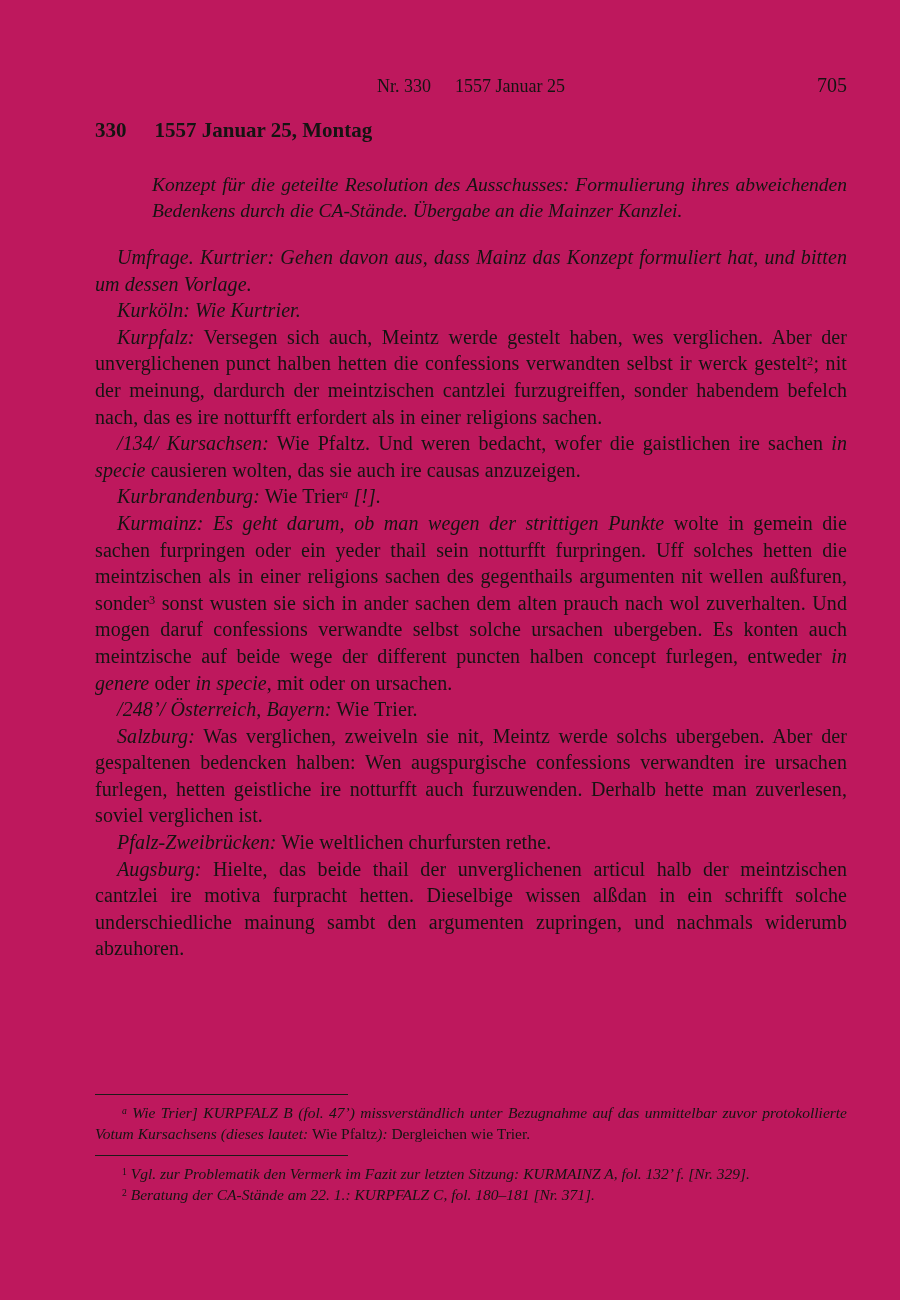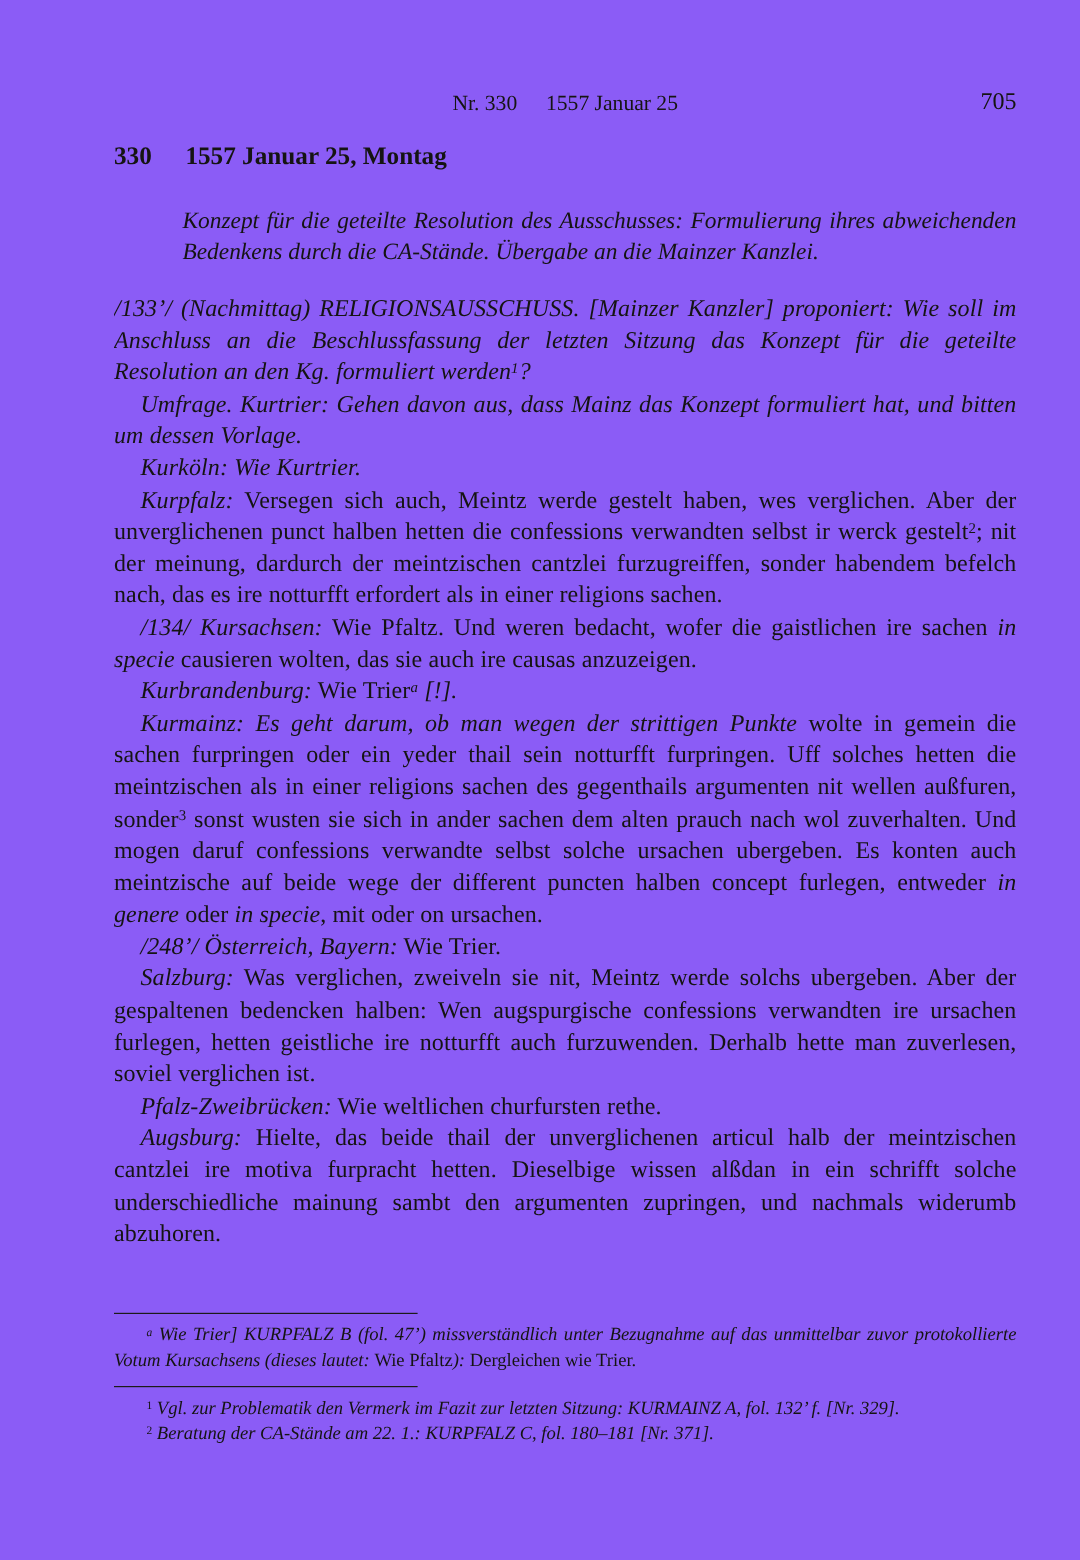--- a/index.html
+++ b/index.html
@@ -2,21 +2,21 @@
 <html lang="de"><head>
 <meta charset="utf-8">
 <style>
   * { box-sizing: border-box; }
   html, body { margin: 0; padding: 0; background: #ffffff; }
   body { width: 900px; height: 1300px; overflow: hidden; }
 
   .page {
     position: relative;
     width: 900px; height: 1300px;
-    background: #8b5cf6;
+    background: #be185d;
     color: #151412;
     font-family: "Liberation Serif", "DejaVu Serif", serif;
     hyphens: auto;
   }
 
   .running-header {
     position: absolute; top: 76px; left: 95px; right: 53px;
     height: 24px; font-size: 18px;
   }
   .rh-center { position: absolute; left: 0; right: 0; text-align: center; }
@@ -68,21 +68,20 @@
     <span class="rh-page">705</span>
   </header>
 
   <h1 class="doc-heading">
     <span class="h-num">330</span><span>1557 Januar 25, Montag</span>
   </h1>
 
   <div class="summary"><span class="it">Konzept für die geteilte Resolution des Ausschusses: Formulierung ihres abweichenden Bedenkens durch die CA-Stände. Übergabe an die Mainzer Kanzlei.</span></div>
 
   <div class="body-text" id="body-text">
-      <p class="para"><span class="it">/133’/ (Nachmittag) RELIGIONSAUSSCHUSS. [Mainzer Kanzler] proponiert: Wie soll im Anschluss an die Beschlussfassung der letzten Sitzung das Konzept für die geteilte Resolution an den Kg. formuliert werden</span><sup class="it">1</sup><span class="it">?</span></p>
       <p class="para indent"><span class="it">Umfrage. Kurtrier: Gehen davon aus, dass Mainz das Konzept formuliert hat, und bitten um dessen Vorlage.</span></p>
       <p class="para indent"><span class="it">Kurköln: Wie Kurtrier.</span></p>
       <p class="para indent"><span class="it">Kurpfalz:</span><span> Versegen sich auch, Meintz werde gestelt haben, wes verglichen. Aber der unverglichenen punct halben hetten die confessions verwandten selbst ir werck gestelt</span><sup>2</sup><span>; nit der meinung, dardurch der meintzischen cantzlei furzugreiffen, sonder habendem befelch nach, das es ire notturfft erfordert als in einer religions sachen.</span></p>
       <p class="para indent"><span class="it">/134/ Kursachsen:</span><span> Wie Pfaltz. Und weren bedacht, wofer die gaistlichen ire sachen </span><span class="it">in specie</span><span> causieren wolten, das sie auch ire causas anzuzeigen.</span></p>
       <p class="para indent"><span class="it">Kurbrandenburg:</span><span> Wie Trier</span><sup class="it">a</sup><span class="it"> [!].</span></p>
       <p class="para indent"><span class="it">Kurmainz: Es geht darum, ob man wegen der strittigen Punkte</span><span> wolte in gemein die sachen furpringen oder ein yeder thail sein notturfft furpringen. Uff solches hetten die meintzischen als in einer religions sachen des gegenthails argumenten nit wellen außfuren, sonder</span><sup>3</sup><span> sonst wusten sie sich in ander sachen dem alten prauch nach wol zuverhalten. Und mogen daruf confessions verwandte selbst solche ursachen ubergeben. Es konten auch meintzische auf beide wege der different puncten halben concept furlegen, entweder </span><span class="it">in genere</span><span> oder </span><span class="it">in specie</span><span>, mit oder on ursachen.</span></p>
       <p class="para indent"><span class="it">/248’/ Österreich, Bayern:</span><span> Wie Trier.</span></p>
       <p class="para indent"><span class="it">Salzburg:</span><span> Was verglichen, zweiveln sie nit, Meintz werde solchs ubergeben. Aber der gespaltenen bedencken halben: Wen augspurgische confessions verwandten ire ursachen furlegen, hetten geistliche ire notturfft auch furzuwenden. Derhalb hette man zuverlesen, soviel verglichen ist.</span></p>
       <p class="para indent"><span class="it">Pfalz-Zweibrücken:</span><span> Wie weltlichen churfursten rethe.</span></p>
       <p class="para indent"><span class="it">Augsburg:</span><span> Hielte, das beide thail der unverglichenen articul halb der meintzischen cantzlei ire motiva furpracht hetten. Dieselbige wissen alßdan in ein schrifft solche underschiedliche mainung sambt den argumenten zupringen, und nachmals widerumb abzuhoren.</span></p>

